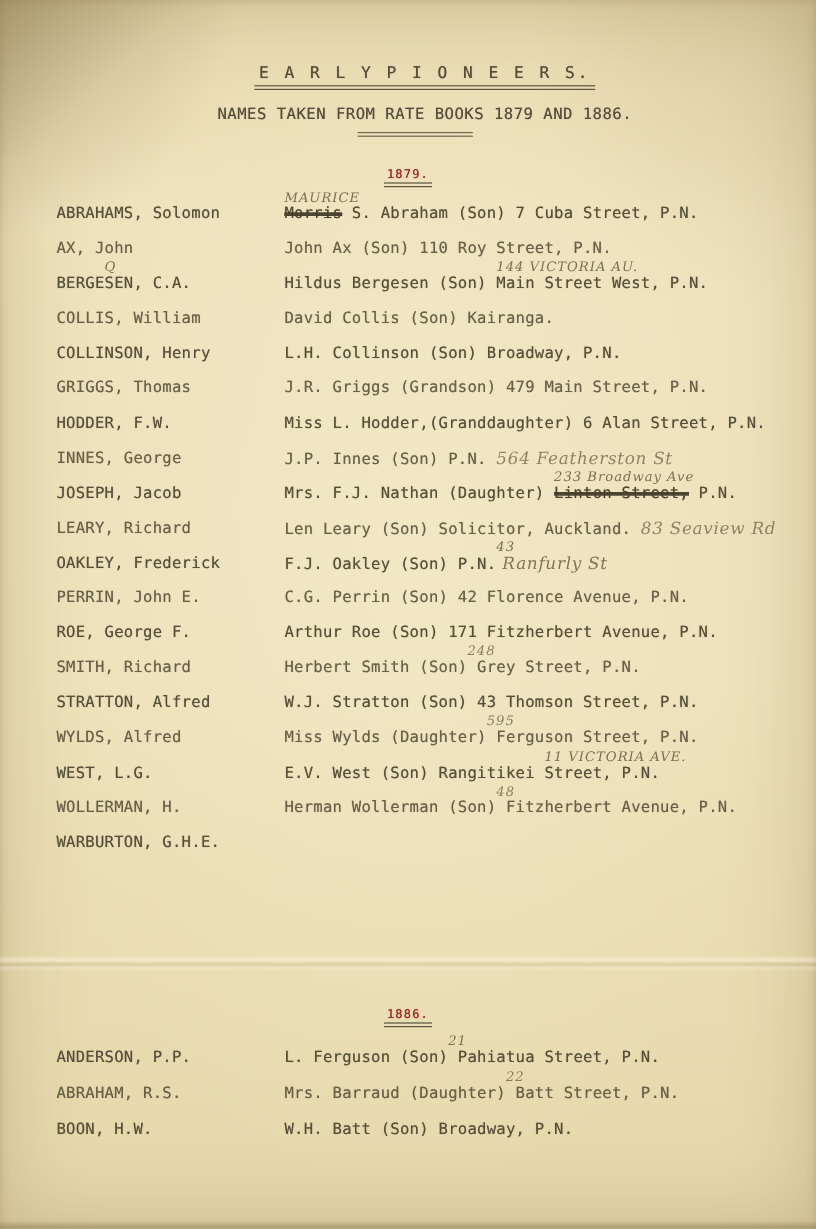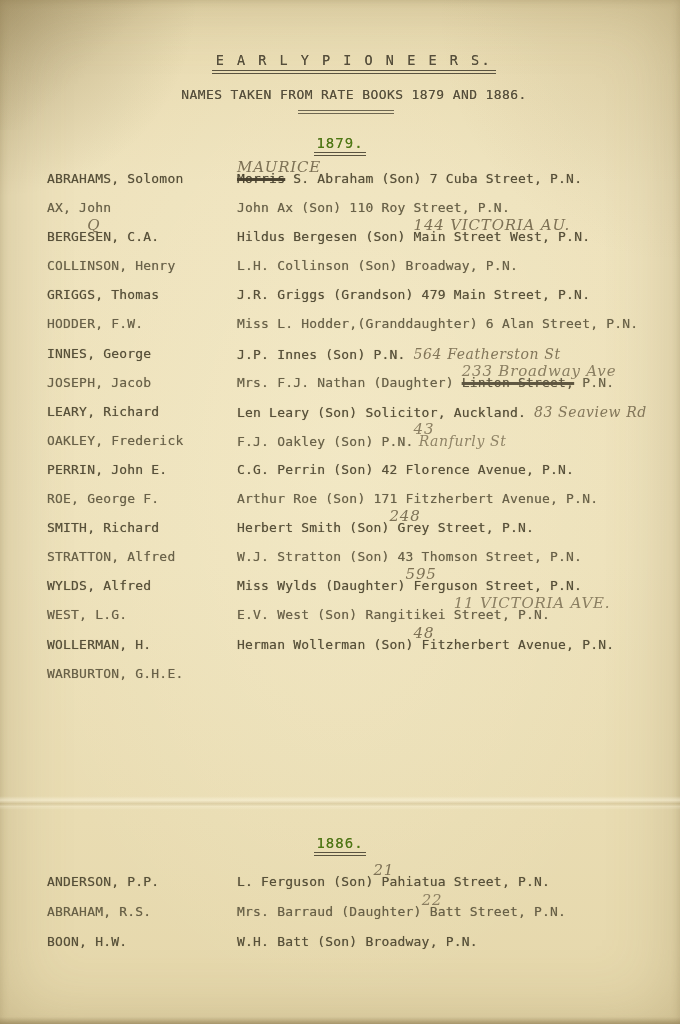--- a/index.html
+++ b/index.html
@@ -25,21 +25,21 @@
   #subtitle span{font-size:13px;letter-spacing:.4px;text-shadow:0 0 .6px rgba(85,78,59,.7);}
   #subtitle-rule{
     position:absolute;top:110px;left:298px;width:96px;height:0;
     border-top:4px double #5a5340;opacity:.85;
   }
   .section{position:absolute;left:0;right:0;}
   .section-0{top:133px;}
   .section-1{top:833px;}
   .sec-head{position:absolute;top:0;left:0;right:0;text-align:center;}
   .sec-head span{
-    display:inline-block;font-size:14px;letter-spacing:1px;color:#4d7c0f;
+    display:inline-block;font-size:10px;letter-spacing:1px;color:#b91c1c;
     border-bottom:4px double #5a5340;padding:0 2px 1px 2px;
     text-shadow:0 0 .6px rgba(85,78,59,.8);
   }
   .rows{position:absolute;left:0;right:0;}
   .section-0 .rows{top:31px;}
   .section-1 .rows{top:34px;}
   .row{position:relative;}
   .section-0 .row{height:29.1px;}
   .section-1 .row{height:30px;}
   .name,.entry{
@@ -54,21 +54,21 @@
     text-decoration:line-through;text-decoration-thickness:2.5px;
     text-decoration-color:rgba(70,62,44,.9);color:#4c4531;
   }
   .hand{
     font-family:"DejaVu Serif", serif;font-style:italic;
     color:#82765a;font-size:14px;letter-spacing:.6px;text-shadow:none;
   }
   .note{
     position:absolute;left:0;top:-13px;white-space:nowrap;
     font-family:"DejaVu Serif", serif;font-style:italic;
-    color:#7d7155;font-size:15px;letter-spacing:.8px;
+    color:#7d7155;font-size:11px;letter-spacing:.8px;
     text-decoration:none;font-weight:normal;text-shadow:none;
   }
   #fold-crease{
     position:absolute;left:0;right:0;top:796px;height:14px;
     background:linear-gradient(180deg,
       rgba(255,250,230,0) 0%, rgba(255,250,230,.45) 30%,
       rgba(150,128,78,.16) 55%, rgba(255,250,230,.25) 75%, rgba(255,250,230,0) 100%);
     filter:blur(.4px);
   }
   #crease-tl{
@@ -105,20 +105,24 @@
         </div>
         <div class="row">
           <div class="name"><span class="part">AX, John</span></div>
           <div class="entry"><span class="part">John Ax (Son) 110 Roy Street, P.N.</span></div>
         </div>
         <div class="row">
           <div class="name"><span class="part">BERGE</span><span class="part">SEN, C.A.<span class="note">Q</span></span></div>
           <div class="entry"><span class="part">Hildus Bergesen (Son) </span><span class="part">Main Street West, P.N.<span class="note">144 VICTORIA AU.</span></span></div>
         </div>
         <div class="row">
+          <div class="name"><span class="part">COLLIS, William</span></div>
+          <div class="entry"><span class="part">David Collis (Son) Kairanga.</span></div>
+        </div>
+        <div class="row">
           <div class="name"><span class="part">COLLINSON, Henry</span></div>
           <div class="entry"><span class="part">L.H. Collinson (Son) Broadway, P.N.</span></div>
         </div>
         <div class="row">
           <div class="name"><span class="part">GRIGGS, Thomas</span></div>
           <div class="entry"><span class="part">J.R. Griggs (Grandson) 479 Main Street, P.N.</span></div>
         </div>
         <div class="row">
           <div class="name"><span class="part">HODDER, F.W.</span></div>
           <div class="entry"><span class="part">Miss L. Hodder,(Granddaughter) 6 Alan Street, P.N.</span></div>

